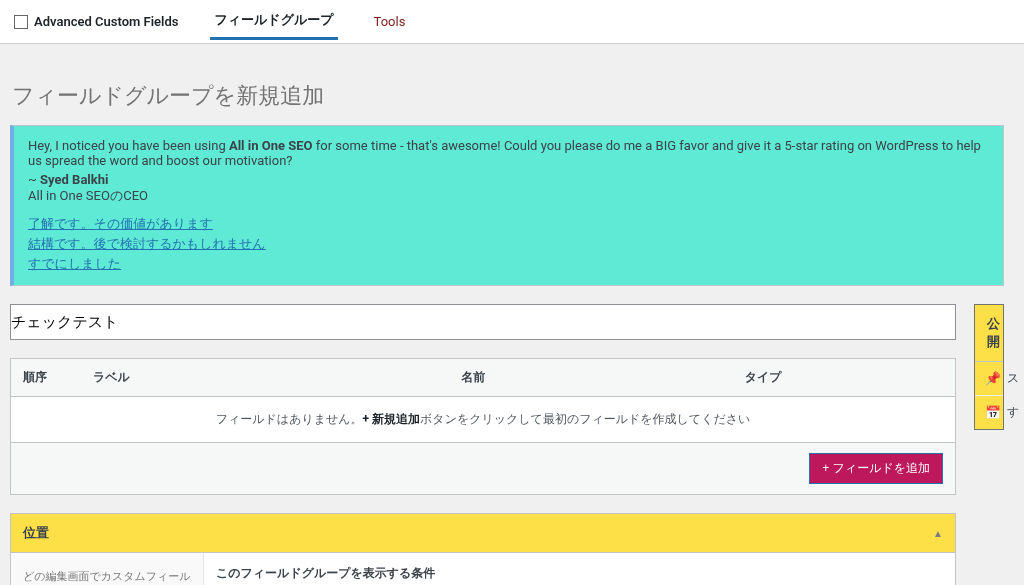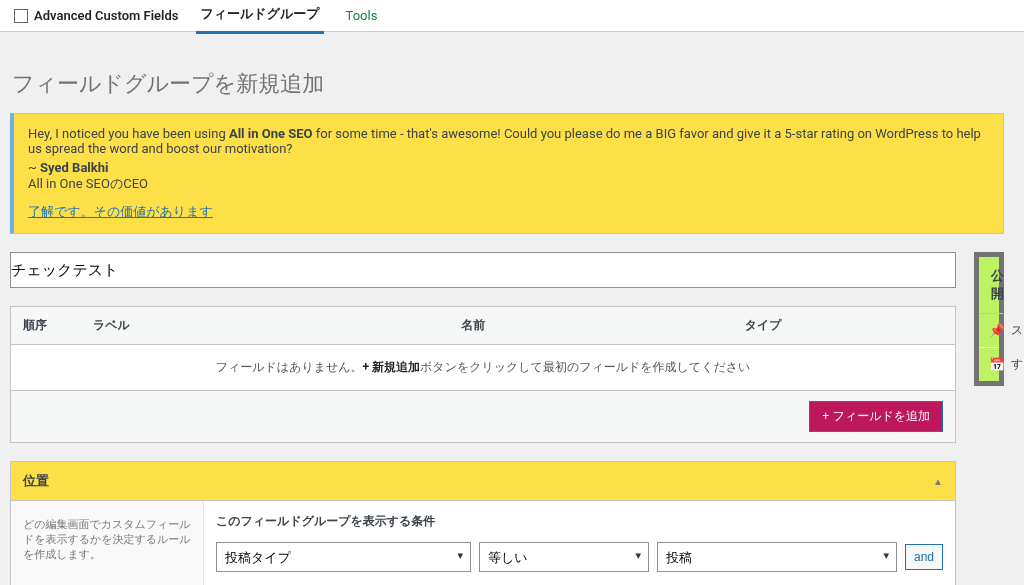--- a/index.html
+++ b/index.html
@@ -1,27 +1,27 @@
 <!DOCTYPE html>
 <html><head>
   <meta charset="utf-8">
   <style>
     * { box-sizing: border-box; margin: 0; padding: 0; }
     body { font-family: -apple-system, BlinkMacSystemFont, "Segoe UI", Roboto, sans-serif; font-size: 13px; color: #3c434a; background: #f0f0f1; }
     
-    .top-nav { background: #fff; border-bottom: 1px solid #ccd0d4; display: flex; align-items: center; padding: 0 14px; height: 32px; gap: 18px; }
+    .top-nav { background: #fff; border-bottom: 1px solid #ccd0d4; display: flex; align-items: center; padding: 0 14px; height: 44px; gap: 32px; }
     .nav-brand { display: flex; align-items: center; gap: 6px; font-weight: 600; color: #1d2327; }
     .brand-icon { width: 14px; height: 14px; border: 1px solid #666; display: inline-block; }
-    .nav-link { color: #15803d; text-decoration: none; padding: 8px 4px; }
+    .nav-link { color: #7f1d1d; text-decoration: none; padding: 8px 4px; }
     .nav-link.active { font-weight: 600; border-bottom: 3px solid #2271b1; color: #1d2327; }
     
     .page-wrap { padding: 10px 20px 20px 10px; }
     .page-title { font-size: 22px; font-weight: 400; color: #737373; margin: 27px 0 14px 2px; }
     
-    .notice { background: #fde047; border: 1px solid #c3c4c7; border-left: 4px solid #72aee6; padding: 12px 14px; margin-bottom: 18px; font-size: 13px; color: #3c434a; }
+    .notice { background: #5eead4; border: 1px solid #c3c4c7; border-left: 4px solid #72aee6; padding: 12px 14px; margin-bottom: 18px; font-size: 13px; color: #3c434a; }
     .notice p { margin-bottom: 4px; }
     .notice .links { margin-top: 10px; }
     .notice .links a { display: block; color: #2271b1; text-decoration: underline; margin-top: 2px; }
     .notice .author { }
     .notice .author-line { font-weight: 400; }
     .notice strong { font-weight: 700; }
     
     .main-layout { display: flex; gap: 18px; }
     .main-col { flex: 1; min-width: 0; }
     .side-col { width: 30px; }
@@ -54,21 +54,21 @@
     
     .rule-row { display: flex; gap: 8px; align-items: center; margin-bottom: 10px; }
     .select { height: 30px; border: 1px solid #8c8f94; background: #fff; padding: 0 24px 0 8px; appearance: none; font-size: 13px; position: relative; }
     .select-wrap { position: relative; display: inline-block; }
     .select-wrap::after { content: '▾'; position: absolute; right: 8px; top: 7px; pointer-events: none; color: #333; font-size: 11px; }
     .sel-1 { width: 255px; }
     .sel-2 { width: 170px; }
     .sel-3 { width: 240px; }
     .and-btn { border: 1px solid #2271b1; background: #f6f7f7; color: #2271b1; padding: 5px 8px; font-size: 12px; cursor: pointer; }
     
-    .side-panel { background: #bef264; border: 5px solid #737373; }
+    .side-panel { background: #fde047; border: 1px solid #737373; }
     .side-head { padding: 10px 12px; border-bottom: 1px solid #c3c4c7; font-weight: 700; font-size: 13px; }
     .side-item { padding: 8px 10px; display: flex; gap: 8px; align-items: center; font-size: 12px; border-bottom: 1px solid #eee; }
     .side-item:last-child { border-bottom: none; }
     .sicon { color: #787c82; font-size: 13px; width: 14px; }
     
     .label-bold { font-weight: 700; }
   </style>
 </head>
 <body>
 
@@ -87,20 +87,22 @@
   <div class="notice">
     <p>
       <span>Hey, I noticed you have been using </span><strong>All in One SEO</strong><span> for some time - that's awesome! Could you please do me a BIG favor and give it a 5-star rating on WordPress to help us spread the word and boost our motivation?</span>
     </p>
     <div class="author">
       <div class="author-line"><span>~ </span><strong>Syed Balkhi</strong></div>
       <div>All in One SEOのCEO</div>
     </div>
     <div class="links">
       <a>了解です。その価値があります</a>
+      <a>結構です。後で検討するかもしれません</a>
+      <a>すでにしました</a>
     </div>
   </div>
 
   <div class="main-layout">
     <div class="main-col">
       <input type="text" class="title-input" value="チェックテスト" style="">
 
       <div class="panel">
         <div class="fields-head">
           <div class="col-order">順序</div>

